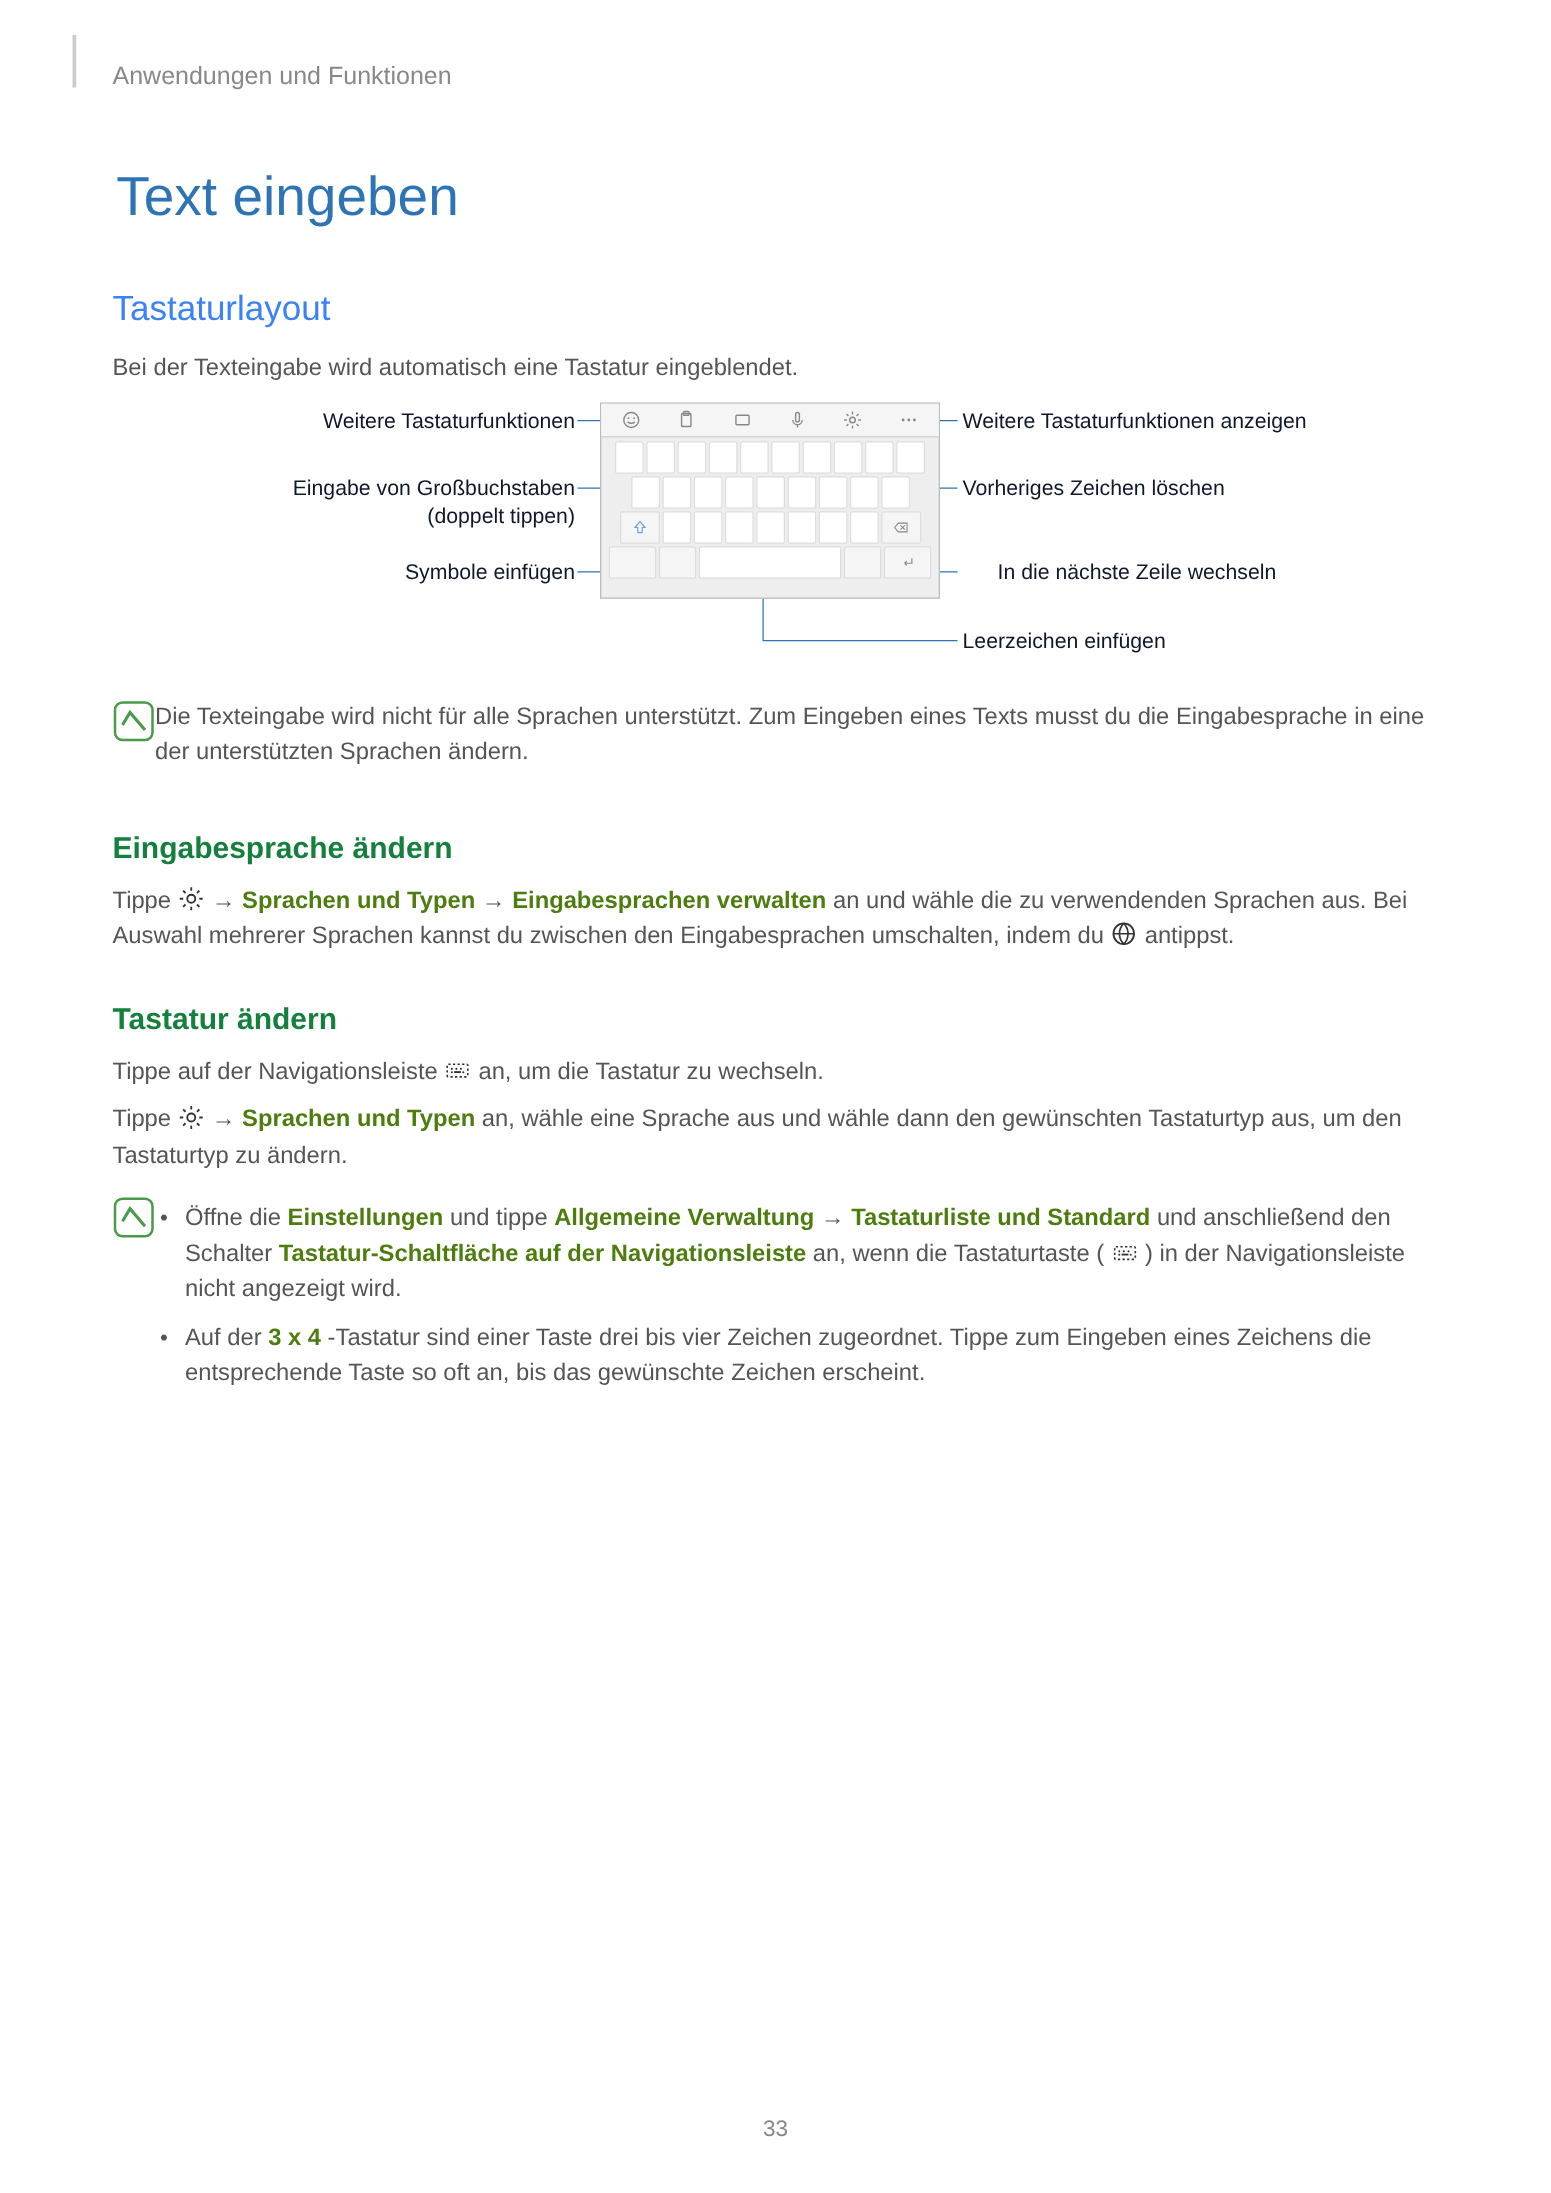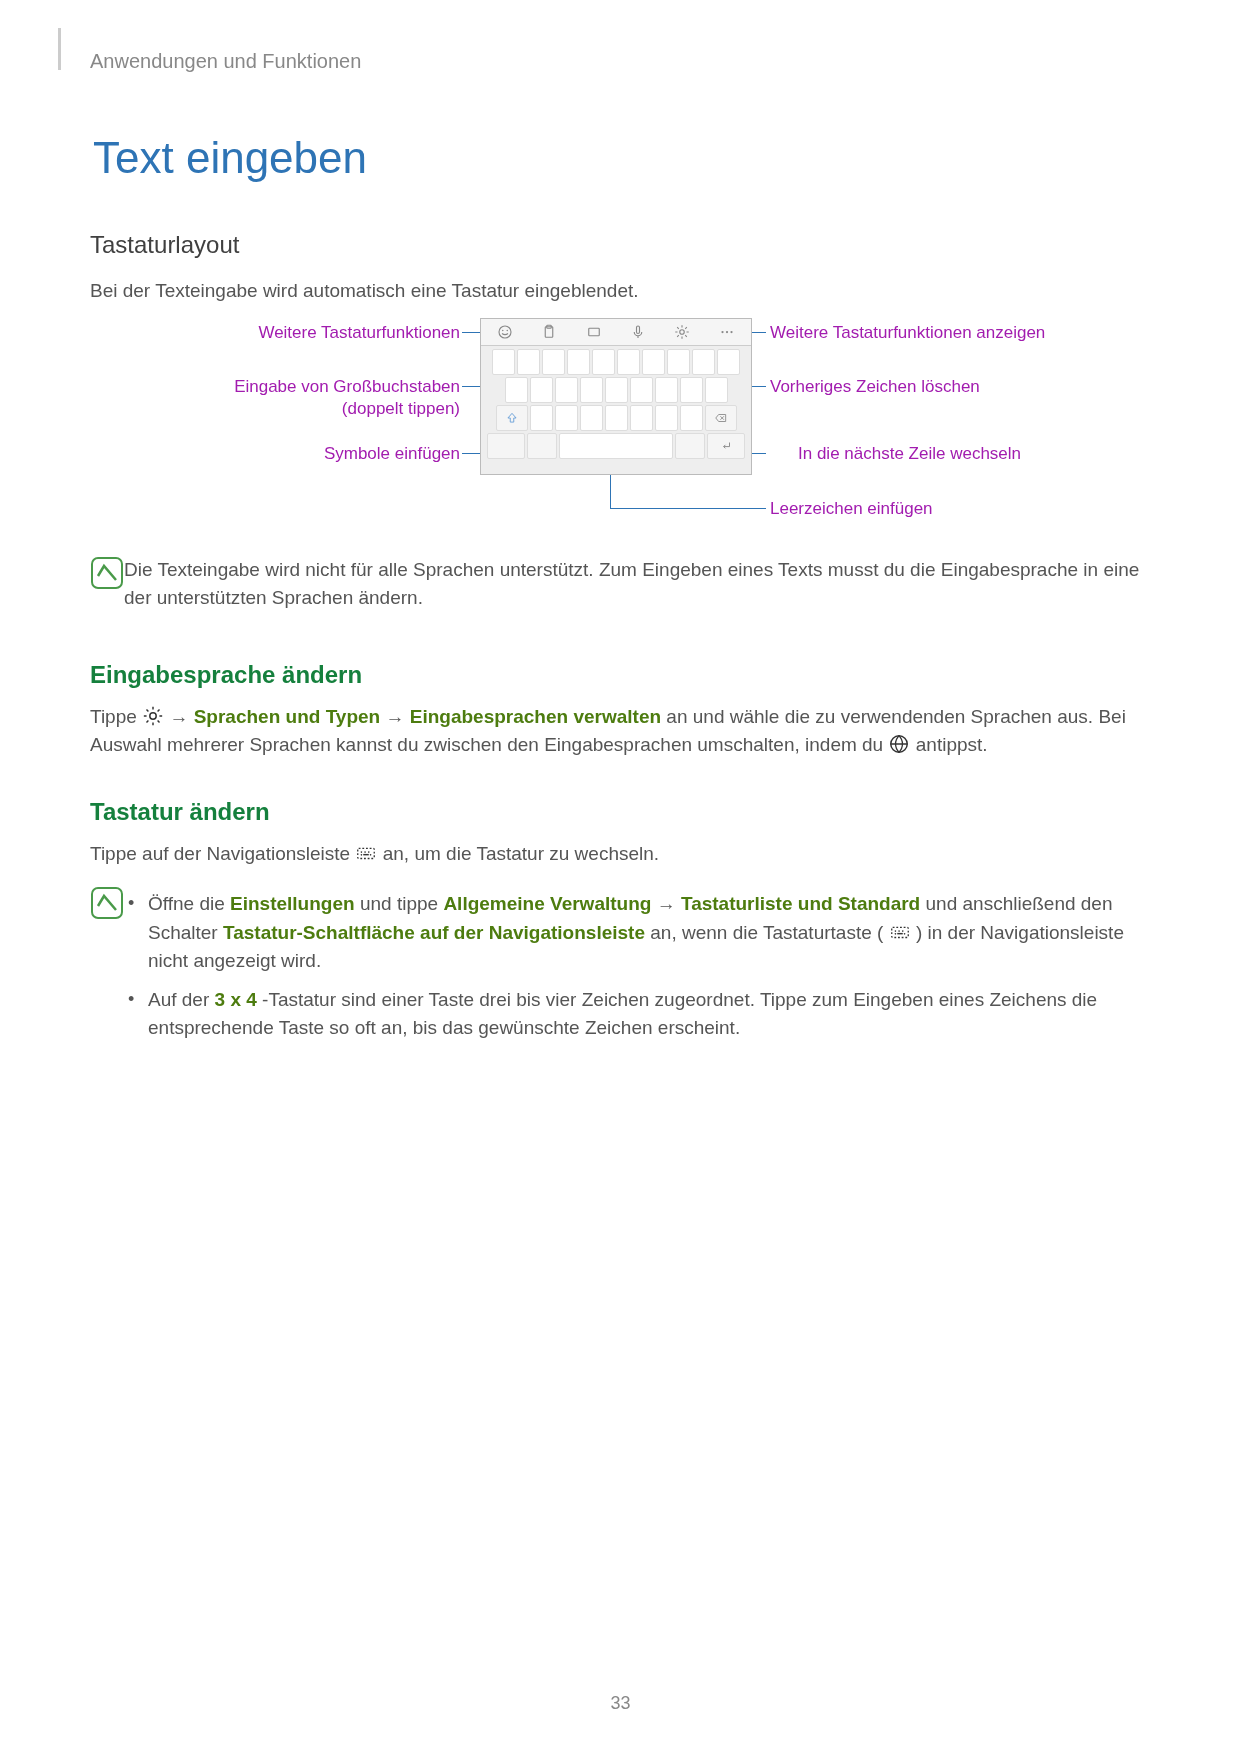--- a/index.html
+++ b/index.html
@@ -30,23 +30,23 @@
     font-size: 20px;
     margin: 0 0 60px 0;
   }
   h1.title {
     color: #2E74B5;
     font-weight: 400;
     font-size: 44px;
     margin: 0 0 48px 3px;
   }
   h2.section {
-    color: #404040;
+    color: #3b82f6;
     font-weight: 500;
-    font-size: 24px;
+    font-size: 28px;
     margin: 0 0 18px 0;
   }
   h3.sub {
     color: #15803d;
     font-weight: 700;
     font-size: 24px;
     margin: 38px 0 14px 0;
   }
   p.body {
     font-size: 19px;
@@ -149,21 +149,21 @@
   }
   .key.shift, .key.back { background:#f5f5f5; width:32px; }
   .key.sym { background:#f5f5f5; width:38px; }
   .key.space { width: 114px; }
   .key.enter { background:#f5f5f5; width:38px; }
   .key.small { width:30px; background:#f5f5f5; }
 
   .label {
     position: absolute;
     font-size: 17px;
-    color: #a21caf;
+    color: #0f172a;
     white-space: pre-line;
     line-height: 1.3;
   }
   .label.left { text-align: right; }
   .label.right { text-align: left; }
   .lead {
     position: absolute;
     border-top: 1px solid #2E74B5;
   }
   .lead.v { border-top: none; border-left: 1px solid #2E74B5; width:0; }
@@ -346,20 +346,30 @@
     <span class="inline-icon"><svg class="icon" viewBox="0 0 24 24">
           <rect x="3" y="7" width="18" height="11" rx="1" fill="none" stroke="#333" stroke-width="1.4" stroke-dasharray="2 2"></rect>
           <circle cx="7" cy="11" r="0.9" fill="#333"></circle>
           <circle cx="11" cy="11" r="0.9" fill="#333"></circle>
           <circle cx="15" cy="11" r="0.9" fill="#333"></circle>
           <circle cx="7" cy="14" r="0.9" fill="#333"></circle>
           <rect x="9" y="13" width="6" height="1.6" fill="#333"></rect>
           <circle cx="17" cy="14" r="0.9" fill="#333"></circle>
         </svg></span>
     <span> an, um die Tastatur zu wechseln.</span>
+  </p>
+  <p class="body">
+    <span>Tippe </span>
+    <span class="inline-icon"><svg class="icon" viewBox="0 0 24 24">
+          <circle cx="12" cy="12" r="3.5" fill="none" stroke="#333" stroke-width="1.6"></circle>
+          <path d="M12 2v3M12 19v3M2 12h3M19 12h3M4.9 4.9l2.1 2.1M17 17l2.1 2.1M4.9 19.1l2.1-2.1M17 7l2.1-2.1" stroke="#333" stroke-width="1.6"></path>
+        </svg></span>
+    <span> → </span>
+    <span class="bold">Sprachen und Typen</span>
+    <span> an, wähle eine Sprache aus und wähle dann den gewünschten Tastaturtyp aus, um den Tastaturtyp zu ändern.</span>
   </p>
 
   <div class="note-row">
     <div class="note-icon">
       <svg class="icon" viewBox="0 0 34 34">
           <rect x="2" y="2" width="30" height="30" rx="6" fill="none" stroke="#4a9a4a" stroke-width="2"></rect>
           <path d="M8 20 L14 10 L26 24" fill="none" stroke="#4a9a4a" stroke-width="2.5"></path>
         </svg>
     </div>
     <div class="note-text">

